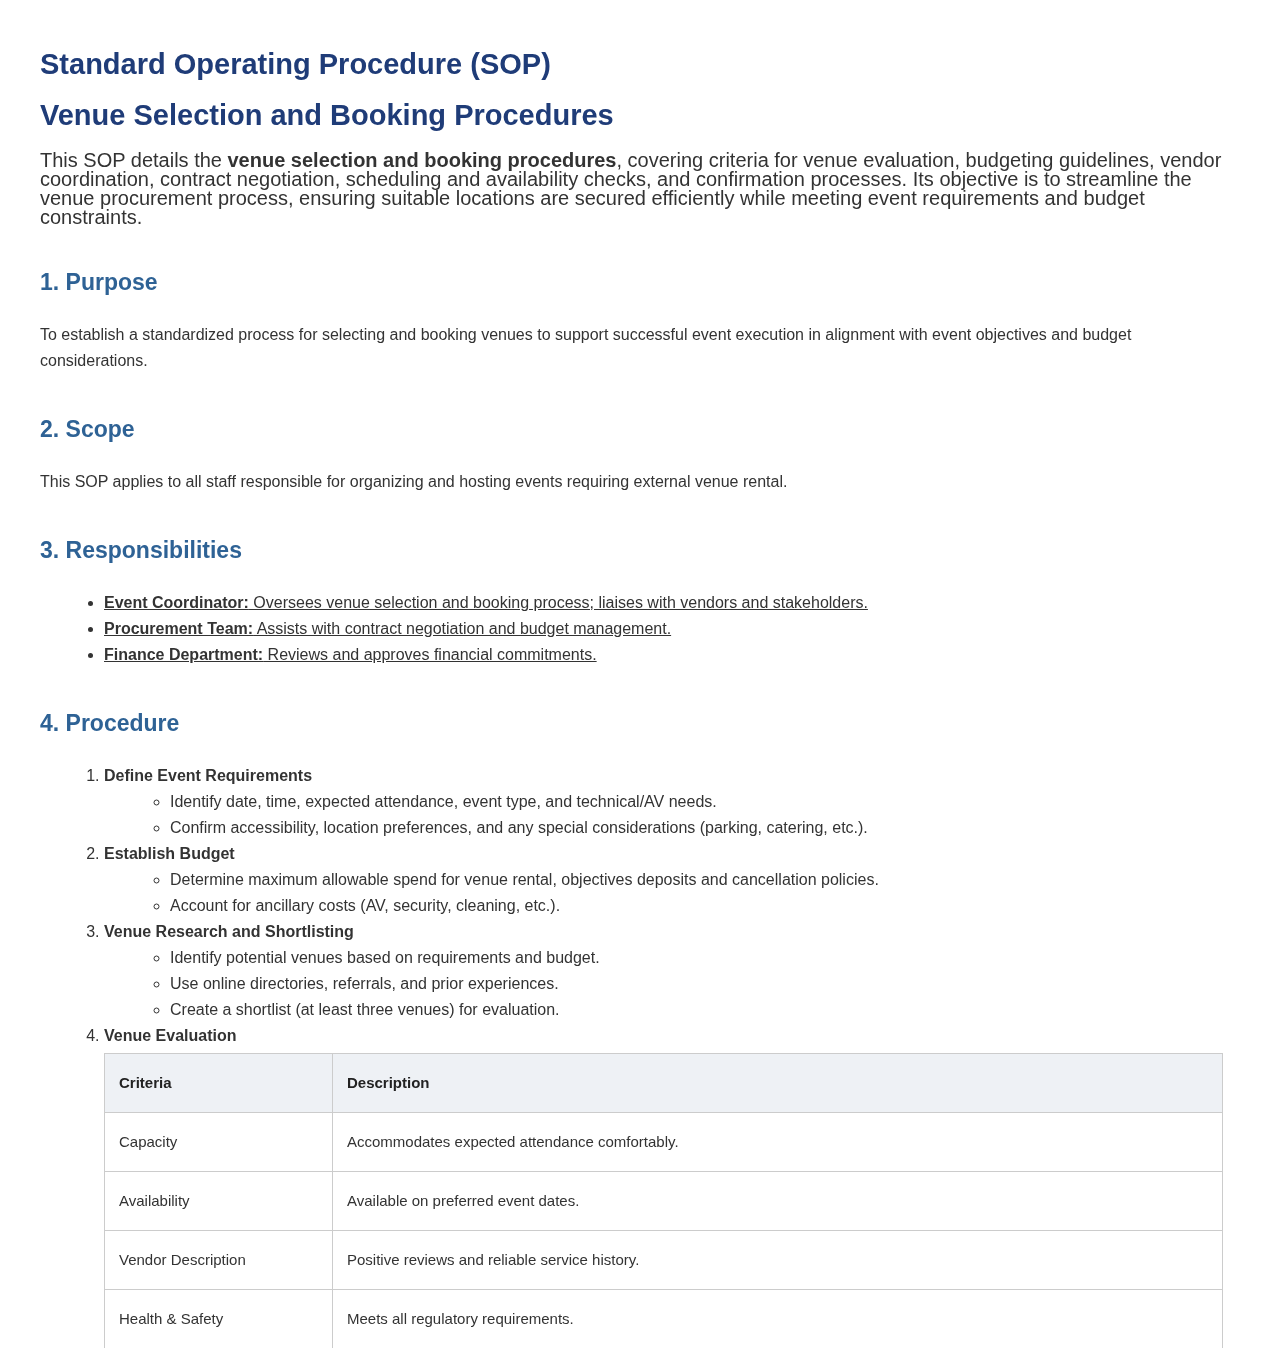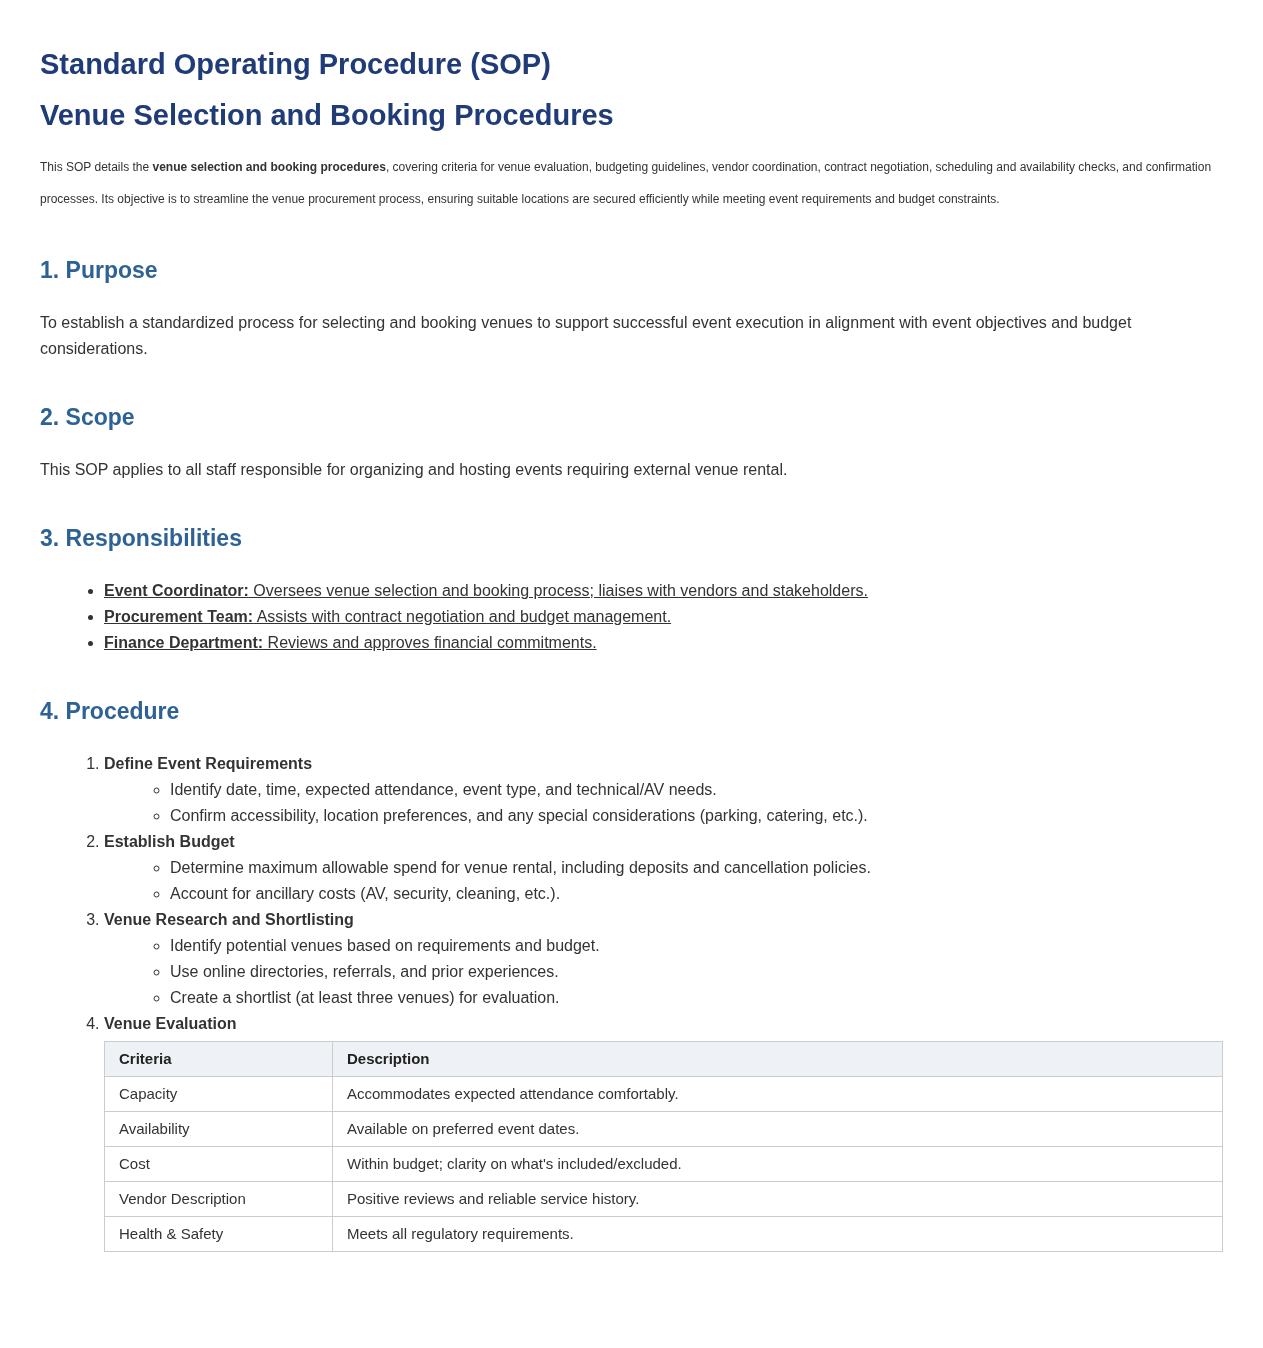--- a/index.html
+++ b/index.html
@@ -13,22 +13,22 @@
     padding: 48px 40px 0 40px;
   }
   .doc-title {
     color: #1f3c78;
     font-size: 29px;
     font-weight: bold;
     line-height: 1.15;
     margin-bottom: 18px;
   }
   .intro {
-    font-size: 12px;
-    line-height: 32px;
+    font-size: 20px;
+    line-height: 19px;
   }
   .intro .b, .li-bold { font-weight: bold; }
   h2.section-heading {
     color: #2e6295;
     font-size: 23px;
     font-weight: bold;
     margin: 42px 0 26px 0;
   }
   p.section-body {
     font-size: 16px;
@@ -60,21 +60,21 @@
     border-collapse: collapse;
     width: 100%;
     margin: 4px 0 0 0;
     font-size: 15px;
     font-weight: normal;
     line-height: 18px;
   }
   table.eval-table th, table.eval-table td {
     border: 1px solid #cccccc;
     text-align: left;
-    padding: 8px 14px;
+    padding: 20px 14px;
     height: 34px;
     vertical-align: middle;
   }
   table.eval-table thead th {
     background: #eef1f5;
     font-weight: bold;
     color: #222222;
   }
 </style>
 </head>
@@ -105,21 +105,21 @@
   <li>
     <span class="step-title">Define Event Requirements</span>
     <ul class="sub-list">
       <li>Identify date, time, expected attendance, event type, and technical/AV needs.</li>
       <li>Confirm accessibility, location preferences, and any special considerations (parking, catering, etc.).</li>
     </ul>
   </li>
   <li>
     <span class="step-title">Establish Budget</span>
     <ul class="sub-list">
-      <li>Determine maximum allowable spend for venue rental, including deposits and cancellation policies.</li>
+      <li>Determine maximum allowable spend for venue rental, objectives deposits and cancellation policies.</li>
       <li>Account for ancillary costs (AV, security, cleaning, etc.).</li>
     </ul>
   </li>
   <li>
     <span class="step-title">Venue Research and Shortlisting</span>
     <ul class="sub-list">
       <li>Identify potential venues based on requirements and budget.</li>
       <li>Use online directories, referrals, and prior experiences.</li>
       <li>Create a shortlist (at least three venues) for evaluation.</li>
     </ul>
@@ -136,24 +136,20 @@
       <tbody>
         <tr>
           <td>Capacity</td>
           <td>Accommodates expected attendance comfortably.</td>
         </tr>
         <tr>
           <td>Availability</td>
           <td>Available on preferred event dates.</td>
         </tr>
         <tr>
-          <td>Cost</td>
-          <td>Within budget; clarity on what's included/excluded.</td>
-        </tr>
-        <tr>
           <td>Vendor Description</td>
           <td>Positive reviews and reliable service history.</td>
         </tr>
         <tr>
           <td>Health &amp; Safety</td>
           <td>Meets all regulatory requirements.</td>
         </tr>
       </tbody>
     </table>
   </li>

